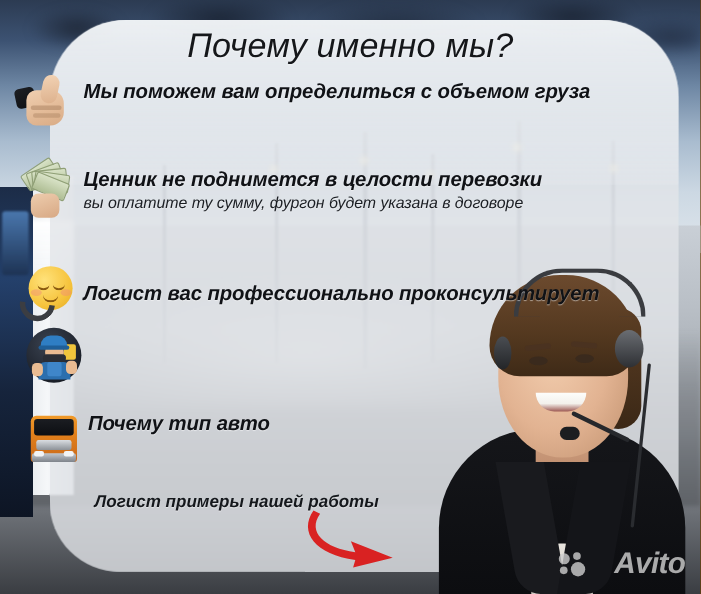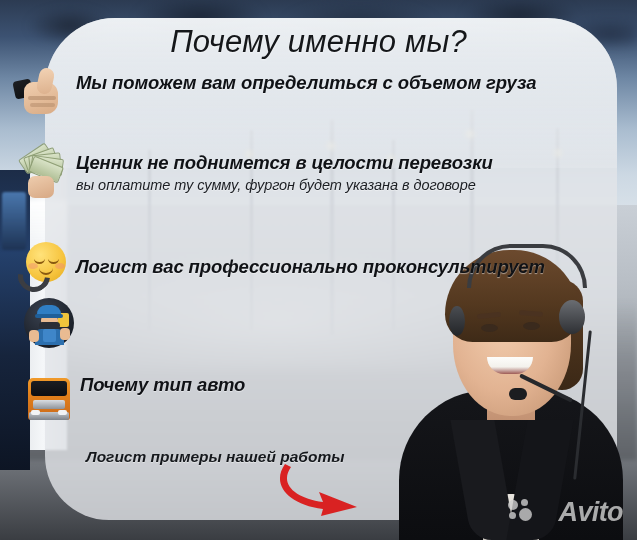--- a/index.html
+++ b/index.html
@@ -183,21 +183,21 @@
 
   
   .cta{
     position:absolute;left:86px;top:448px;
     font-size:15.5px;font-weight:bold;color:#15181c;white-space:nowrap;
     text-shadow:0 1px 1px rgba(255,255,255,.5);
   }
   .arrow{position:absolute;left:245px;top:462px;width:140px;height:70px;}
 
   
-  .avito{position:absolute;right:14px;bottom:14px;display:flex;align-items:flex-start;gap:24px;opacity:.80;}
+  .avito{position:absolute;right:14px;bottom:14px;display:flex;align-items:center;gap:24px;opacity:.80;}
   .avito-dots{position:relative;width:26px;height:22px;}
   .avito-dots i{position:absolute;display:block;border-radius:50%;background:#cfcfcf;}
   .ad1{left:0;top:1px;width:10px;height:10px;}
   .ad2{left:13px;top:0;width:7px;height:7px;}
   .ad3{left:1px;top:13px;width:7px;height:7px;}
   .ad4{left:11px;top:9px;width:13px;height:13px;}
   .avito-word{font-size:27px;font-weight:bold;color:#d2d2d2;letter-spacing:-.6px;line-height:1;}
 </style>
 </head>
 <body>

